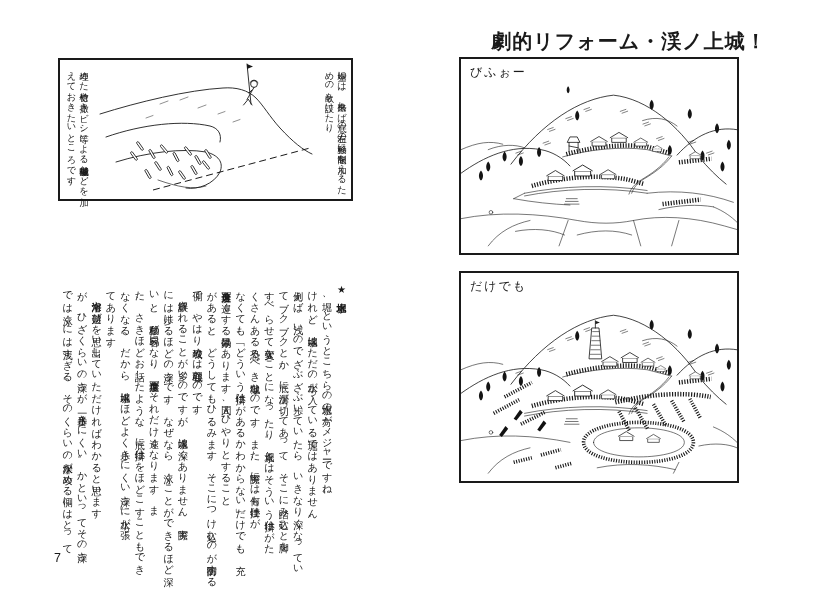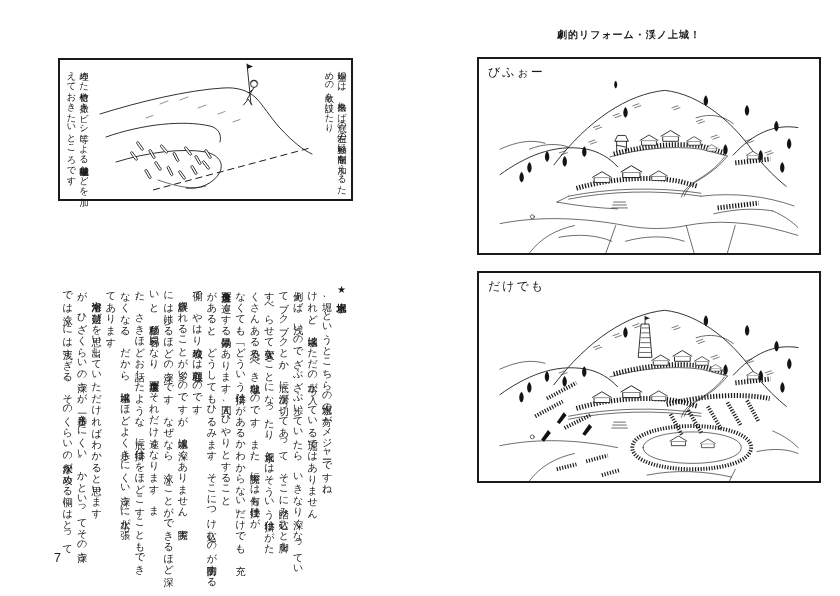--- a/index.html
+++ b/index.html
@@ -13,23 +13,23 @@
   .cap-right{right:3px;}
   .cap-left{left:5px;}
   .moat-svg{position:absolute;left:38px;top:2px;width:217px;height:136px;}
   .vbody{position:absolute;left:56px;top:284px;width:292px;height:306px;
          writing-mode:vertical-rl;text-orientation:mixed;font-size:10.1px;letter-spacing:0;}
   .vcol{line-height:14.4px;}
   .vcol.heading{font-weight:bold;}
   .page-num{position:absolute;left:54px;top:551px;font-size:12.5px;}
   
   .title{position:absolute;left:477px;top:28px;width:304px;text-align:center;
-         font-size:10px;font-weight:bold;letter-spacing:1px;
+         font-size:20px;font-weight:bold;letter-spacing:1px;
          font-family:"Liberation Serif","DejaVu Serif",serif;}
-  .panel{position:absolute;left:477px;width:344px;border:2px solid #1a1a1a;
+  .panel{position:absolute;left:459px;width:280px;border:2px solid #1a1a1a;
          box-sizing:border-box;background:#fff;}
   .panel-before{top:57px;height:198px;}
   .panel-after{top:271px;height:212px;}
   .panel-label{position:absolute;left:9px;top:5px;font-size:12px;letter-spacing:2px;z-index:2;}
   .scene{position:absolute;left:0;top:0;width:100%;height:100%;}
   
   .ln{fill:none;stroke:#1a1a1a;stroke-width:.9;stroke-linecap:round;}
   .thin{fill:none;stroke:#1a1a1a;stroke-width:.65;stroke-linecap:round;}
   .dash{fill:none;stroke:#1a1a1a;stroke-width:1;stroke-dasharray:7 4;}
   .pal{fill:none;stroke:#1a1a1a;stroke-width:5;stroke-dasharray:1.3 1.7;}

